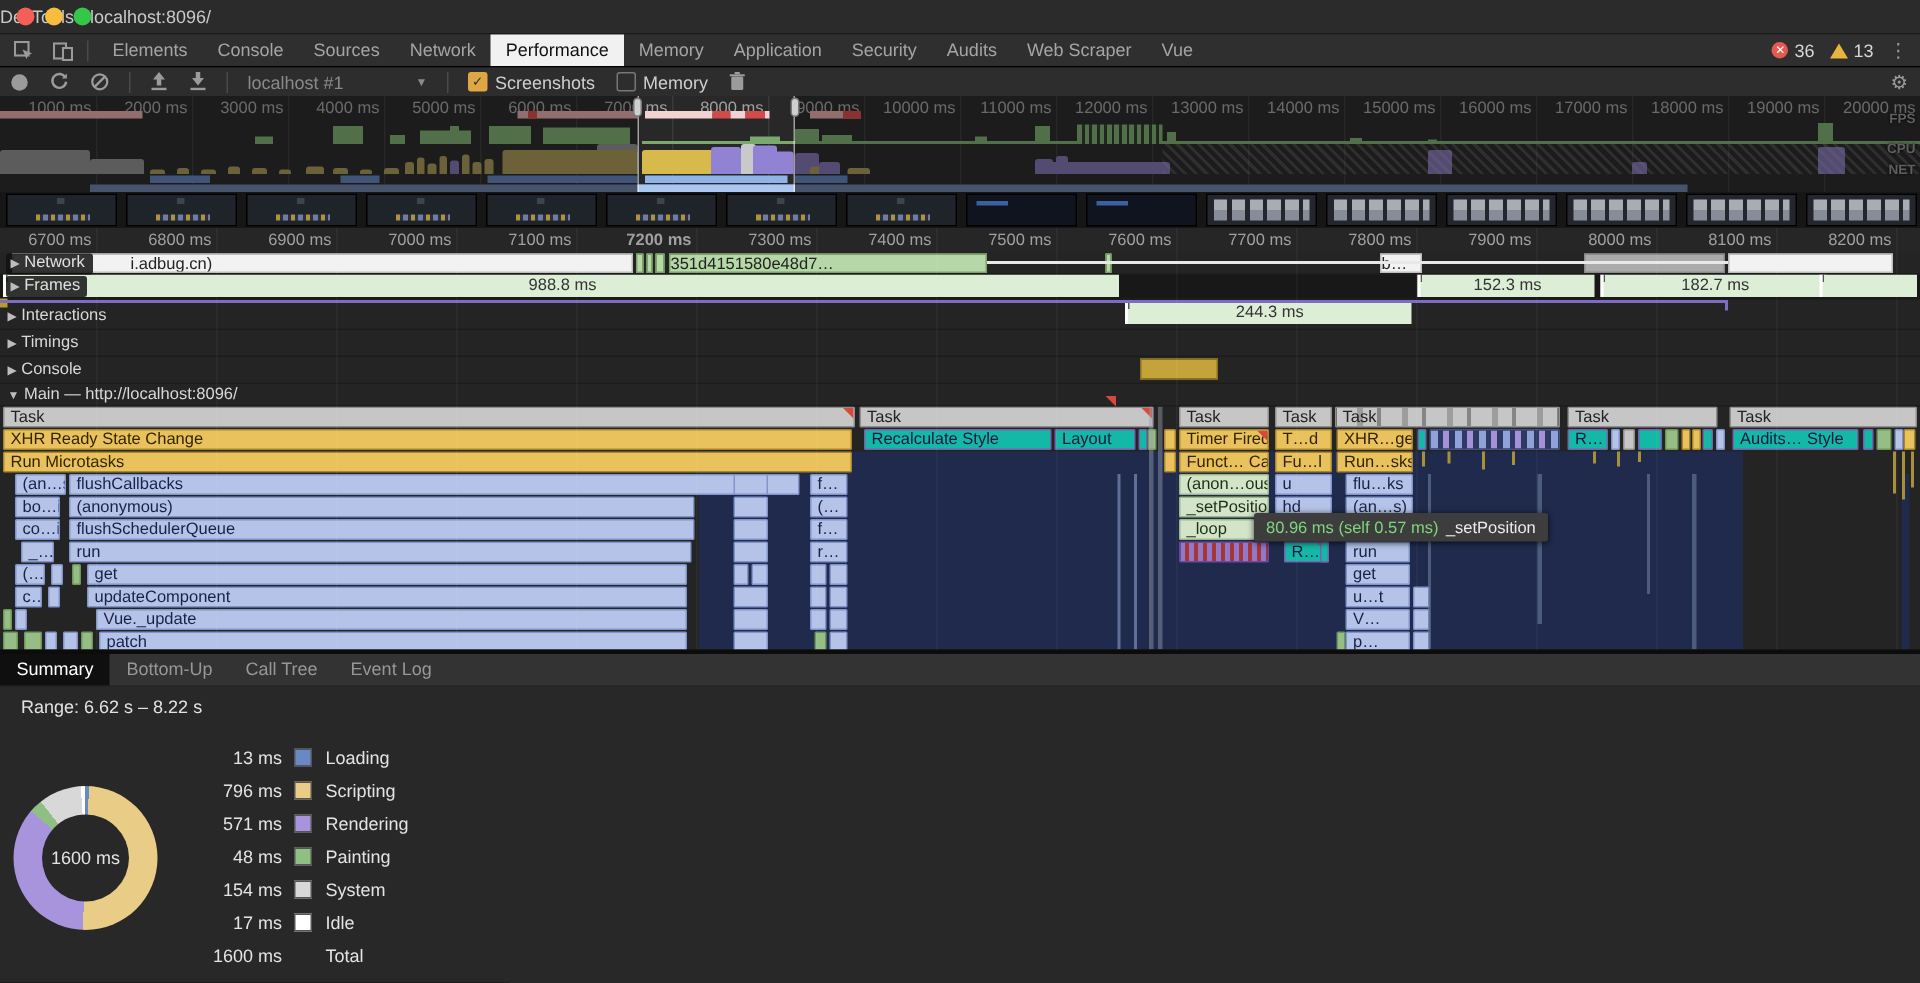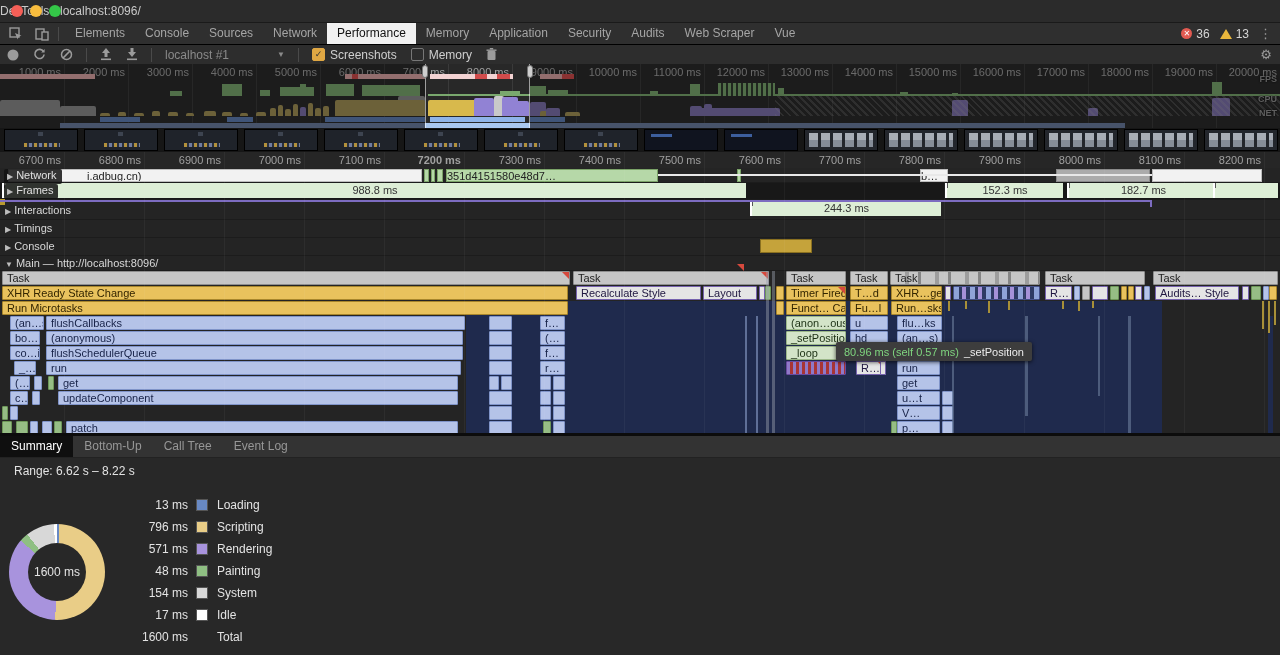--- a/index.html
+++ b/index.html
@@ -72,21 +72,21 @@
     font-size:11px;line-height:15px;color:#333;text-align:center;overflow:hidden;}
   .frameseg::before{content:"";position:absolute;left:0;top:0;width:1px;height:5px;background:#555;}
   
   #flame{left:0;top:271px;width:1280px;height:162px;overflow:hidden;}
   .bar{position:absolute;height:14px;font-size:11px;line-height:12px;overflow:hidden;white-space:nowrap;
     padding-left:4px;box-sizing:border-box;border:1px solid;border-radius:1px;}
   .bar.task{background:#c6c6c6;border-color:#8f8f8f;color:#222;}
   .bar.taskseg{background:repeating-linear-gradient(90deg,#c6c6c6 0 14px,#9d9d9d 14px 18px,#c6c6c6 18px 27px,#868686 27px 30px);border-color:#8f8f8f;color:#222;}
   .bar.script{background:#e9c25d;border-color:#a8862c;color:#332500;}
   .bar.js{background:#b5c3e8;border-color:#8094c9;color:#172247;}
-  .bar.render{background:#e5e5e5;border-color:#7662ae;color:#1f1640;}
+  .bar.render{background:#14b8a6;border-color:#7662ae;color:#1f1640;}
   .bar.paint{background:#96bd85;border-color:#6d9758;color:#143207;}
   .bar.pale{background:#d3e4c8;border-color:#9bb789;color:#1c3014;}
   .bar.striped{background:repeating-linear-gradient(90deg,#8f79c8 0 3px,#a83434 3px 6px);border-color:#6a4aa0;}
   .bar.mix{background:repeating-linear-gradient(90deg,#8fa3d8 0 5px,#2e3a63 5px 8px,#a591d8 8px 12px,#2e3a63 12px 16px);border-color:#44508a;}
   .tri::after{content:"";position:absolute;top:0;right:0;border-top:7px solid #d6493d;border-left:7px solid transparent;}
   .fcol{position:absolute;}
   .ftick{position:absolute;background:#a89038;}
   #tooltip{position:absolute;height:19px;background:#3d3d3d;border-radius:2px;box-shadow:0 1px 4px rgba(0,0,0,0.7);
     display:flex;align-items:center;padding:0 8px;font-size:11px;white-space:nowrap;z-index:20;}
   #tooltip .t-time{color:#7fd57f;margin-right:5px;}
@@ -409,21 +409,21 @@
       <div class="plain-track" style="left: 5px; top: 72px;"><span class="disc">▶</span>Console</div>
       <div class="plain-track" style="left: 5px; top: 89px;"><span class="disc">▼</span>Main — http://localhost:8096/</div>
     </div>
 
   <div class="abs" id="flame">
       <div style="position: absolute; left: 466px; top: 30px; width: 696px; height: 132px; background: rgb(31, 42, 77);"></div>
       <div class="bar task tri" style="left: 2px; top: 0px; width: 568px;">Task</div>
       <div class="bar script" style="left: 2px; top: 15px; width: 566px;">XHR Ready State Change</div>
       <div class="bar script" style="left: 2px; top: 30px; width: 566px;">Run Microtasks</div>
       <div class="bar js" style="left: 10px; top: 45px; width: 34px;">(an…s)</div>
-      <div class="bar js" style="left: 46px; top: 45px; width: 419px;">flushCallbacks</div>
+      <div class="bar js" style="left: 46px; top: 45px; width: 487px;">flushCallbacks</div>
       <div class="bar js" style="left: 489px; top: 45px; width: 23px;"></div>
       <div class="bar js" style="left: 540px; top: 45px; width: 25px;">f…</div>
       <div class="bar js" style="left: 10px; top: 60px; width: 30px;">bo…it</div>
       <div class="bar js" style="left: 46px; top: 60px; width: 417px;">(anonymous)</div>
       <div class="bar js" style="left: 489px; top: 60px; width: 23px;"></div>
       <div class="bar js" style="left: 540px; top: 60px; width: 25px;">(…</div>
       <div class="bar js" style="left: 10px; top: 75px; width: 30px;">co…it</div>
       <div class="bar js" style="left: 46px; top: 75px; width: 417px;">flushSchedulerQueue</div>
       <div class="bar js" style="left: 489px; top: 75px; width: 23px;"></div>
       <div class="bar js" style="left: 540px; top: 75px; width: 25px;">f…</div>
@@ -440,20 +440,21 @@
       <div class="bar js" style="left: 540px; top: 105px; width: 11px;"></div>
       <div class="bar js" style="left: 553px; top: 105px; width: 12px;"></div>
       <div class="bar js" style="left: 10px; top: 120px; width: 18px;">c…</div>
       <div class="bar js" style="left: 32px; top: 120px; width: 8px;"></div>
       <div class="bar js" style="left: 58px; top: 120px; width: 400px;">updateComponent</div>
       <div class="bar js" style="left: 489px; top: 120px; width: 23px;"></div>
       <div class="bar js" style="left: 540px; top: 120px; width: 11px;"></div>
       <div class="bar js" style="left: 553px; top: 120px; width: 12px;"></div>
       <div class="bar paint" style="left: 2px; top: 135px; width: 6px;"></div>
       <div class="bar js" style="left: 10px; top: 135px; width: 8px;"></div>
+      <div class="bar js" style="left: 64px; top: 135px; width: 394px;">Vue._update</div>
       <div class="bar js" style="left: 489px; top: 135px; width: 23px;"></div>
       <div class="bar js" style="left: 540px; top: 135px; width: 11px;"></div>
       <div class="bar js" style="left: 553px; top: 135px; width: 12px;"></div>
       <div class="bar paint" style="left: 2px; top: 150px; width: 10px;"></div>
       <div class="bar paint" style="left: 16px; top: 150px; width: 12px;"></div>
       <div class="bar js" style="left: 30px; top: 150px; width: 8px;"></div>
       <div class="bar js" style="left: 42px; top: 150px; width: 10px;"></div>
       <div class="bar paint" style="left: 54px; top: 150px; width: 8px;"></div>
       <div class="bar js" style="left: 66px; top: 150px; width: 392px;">patch</div>
       <div class="bar js" style="left: 489px; top: 150px; width: 23px;"></div>

